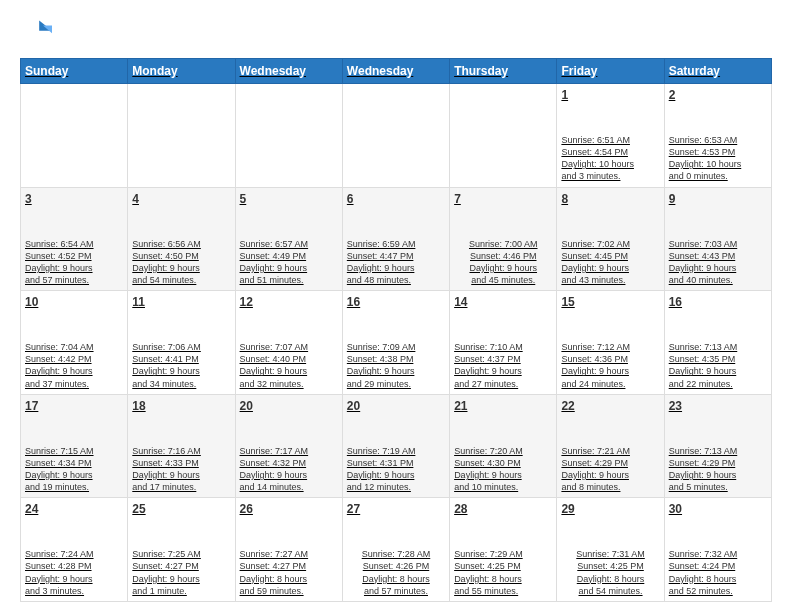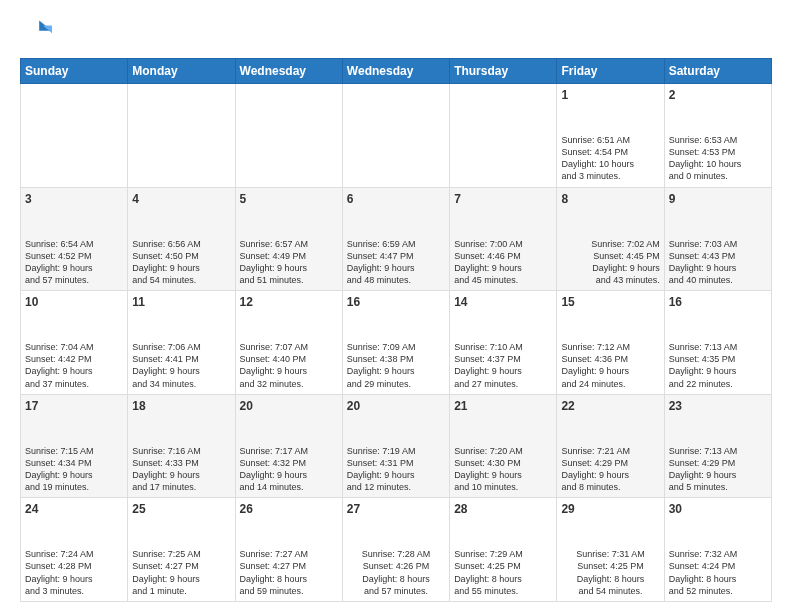--- a/index.html
+++ b/index.html
@@ -7,20 +7,21 @@
       font-family: Arial, sans-serif;
       background: #fff;
       width: 792px;
       height: 612px;
       overflow: hidden;
     }
     .page {
       width: 792px;
       height: 612px;
       padding: 16px 20px 10px 20px;
+      text-decoration: underline;
     }
     .header {
       display: flex;
       justify-content: space-between;
       align-items: flex-start;
       margin-bottom: 10px;
     }
     .logo {
       display: flex;
       align-items: center;
@@ -174,28 +175,28 @@
           </td>
           <td>
             <span class="day-num">6</span>
             <div class="day-info" style="white-space: pre-line;">Sunrise: 6:59 AM
 Sunset: 4:47 PM
 Daylight: 9 hours
 and 48 minutes.</div>
           </td>
           <td>
             <span class="day-num">7</span>
-            <div class="day-info" style="white-space: pre-line;">Sunrise: 7:00 AM
+            <div class="day-info" style="white-space: pre-line; text-align: center;">Sunrise: 7:00 AM
 Sunset: 4:46 PM
 Daylight: 9 hours
 and 45 minutes.</div>
           </td>
           <td>
             <span class="day-num">8</span>
-            <div class="day-info" style="white-space: pre-line; text-align: right;">Sunrise: 7:02 AM
+            <div class="day-info" style="white-space: pre-line;">Sunrise: 7:02 AM
 Sunset: 4:45 PM
 Daylight: 9 hours
 and 43 minutes.</div>
           </td>
           <td>
             <span class="day-num">9</span>
             <div class="day-info" style="white-space: pre-line;">Sunrise: 7:03 AM
 Sunset: 4:43 PM
 Daylight: 9 hours
 and 40 minutes.</div>

